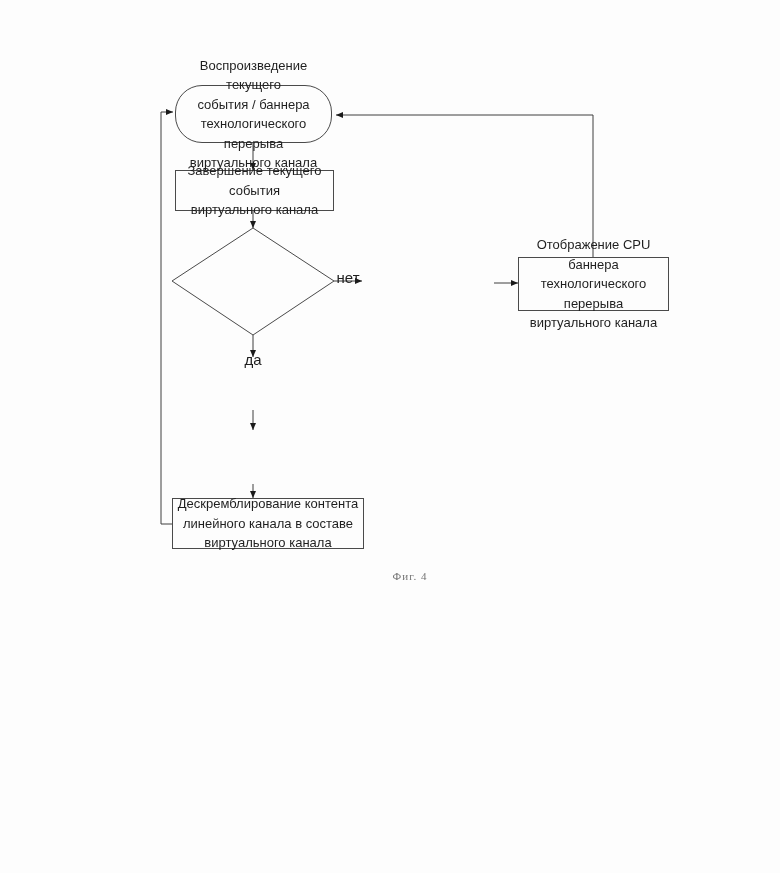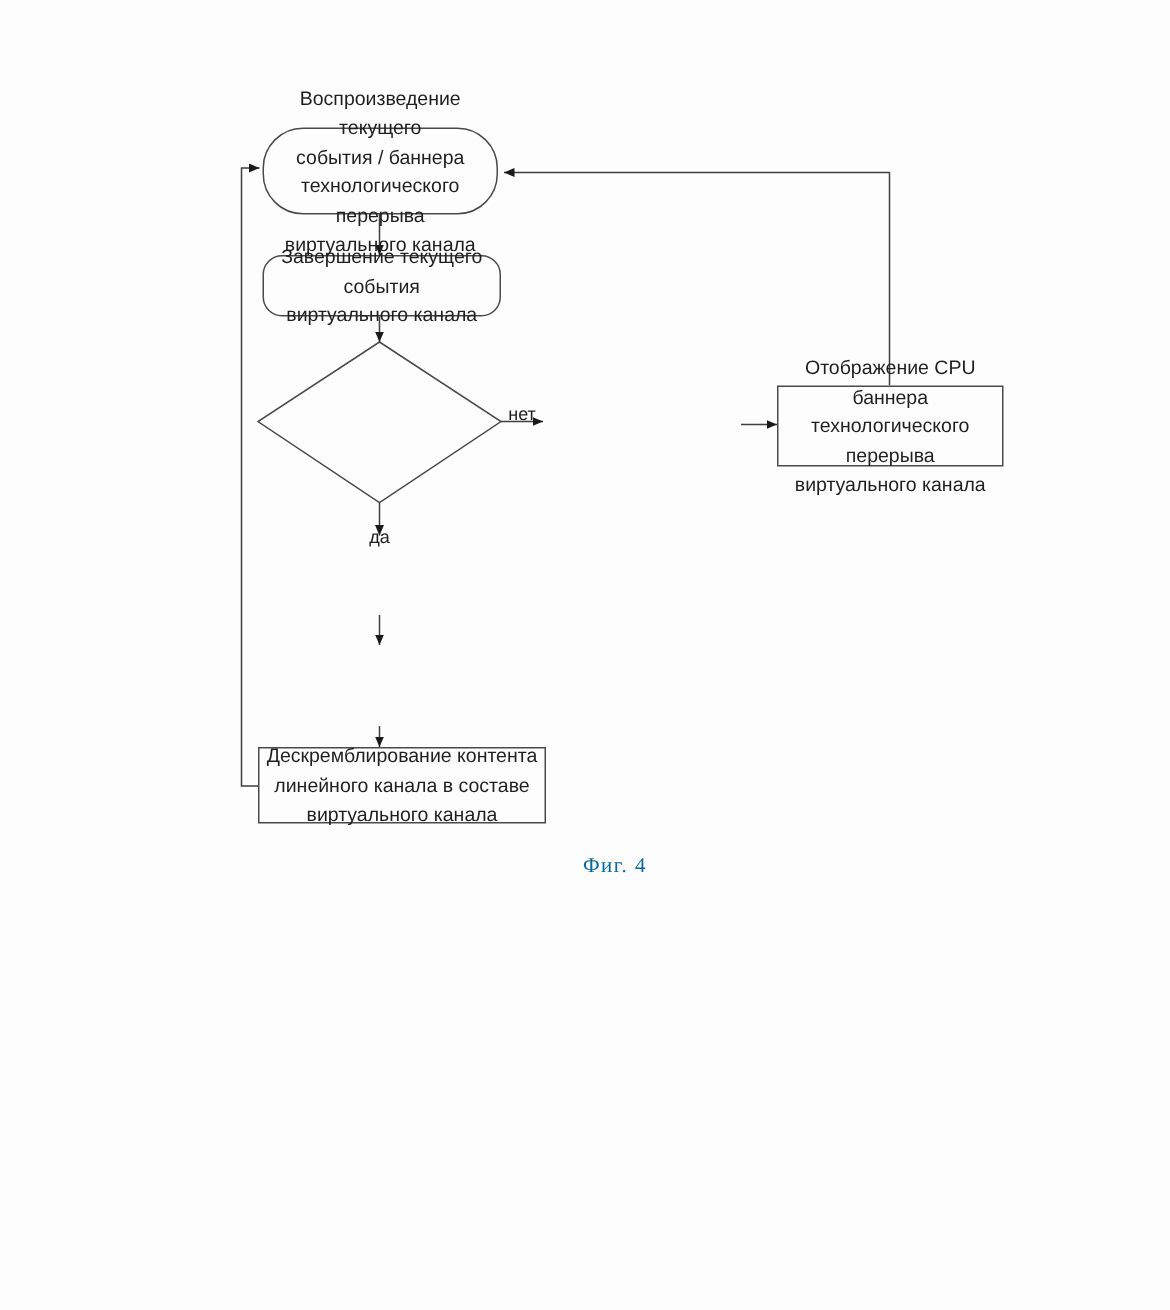--- a/index.html
+++ b/index.html
@@ -20,30 +20,30 @@
     font-size:13px;line-height:1.5;
     display:flex;align-items:center;justify-content:center;
     text-align:center;
     white-space:pre-line;
     padding:1px 3px;
   }
   .node.oval{border-radius:27px;}
   .node.naked{border:none;background:transparent;}
   .edge-label{
     position:absolute;z-index:3;
-    font-size:12px;color:#1f1f1f;
+    font-size:15px;color:#1f1f1f;
     text-align:center;
     background:transparent;
   }
   .caption{
     position:absolute;z-index:2;
     left:355px;top:570px;width:110px;
     text-align:center;
     font-family:"Liberation Serif", serif;
-    font-size:14px;color:#0369a1;
+    font-size:11px;color:#737373;
     letter-spacing:1px;
   }
 </style>
 </head>
 <body>
 
 <div id="page">
 
   <svg id="wires" width="780" height="873" viewBox="0 0 780 873">
     <defs>
@@ -71,21 +71,21 @@
     <line x1="253" y1="484" x2="253" y2="498" stroke="#3f3f3f" stroke-width="1" marker-end="url(#arr)"></line>
 
     <polyline points="172,524 161,524 161,112 173,112" fill="none" stroke="#3f3f3f" stroke-width="1" marker-end="url(#arr)"></polyline>
   </svg>
 
   <div class="node oval" style="left:175px;top:85px;width:157px;height:58px;">Воспроизведение текущего
 события / баннера
 технологического перерыва
 виртуального канала</div>
 
-  <div class="node" style="left:175px;top:170px;width:159px;height:41px;border-radius:13px;">Завершение текущего события
+  <div class="node" style="left:175px;top:170px;width:159px;height:41px;">Завершение текущего события
 виртуального канала</div>
 
 
 
   <div class="node" style="left:518px;top:257px;width:151px;height:54px;">Отображение CPU баннера
 технологического перерыва
 виртуального канала</div>
 
 
 

